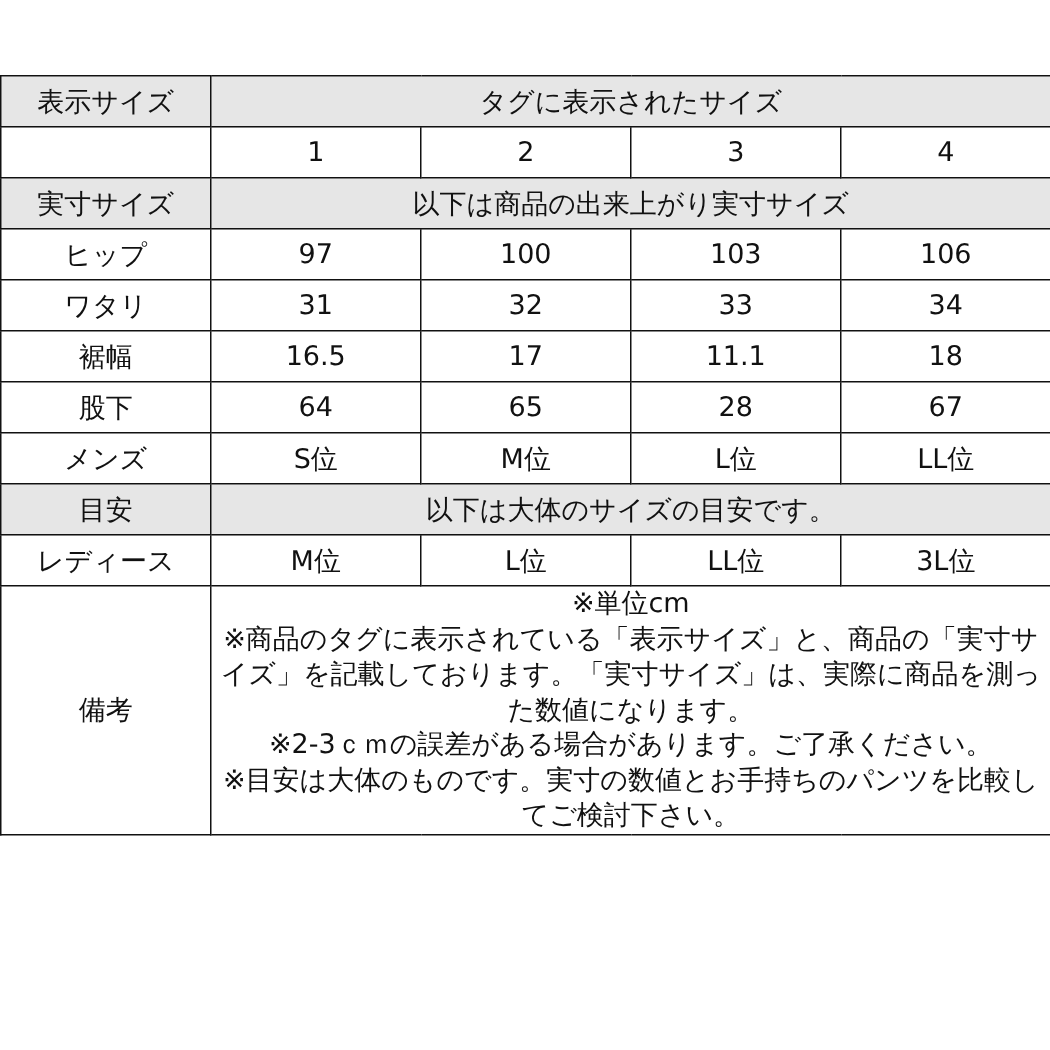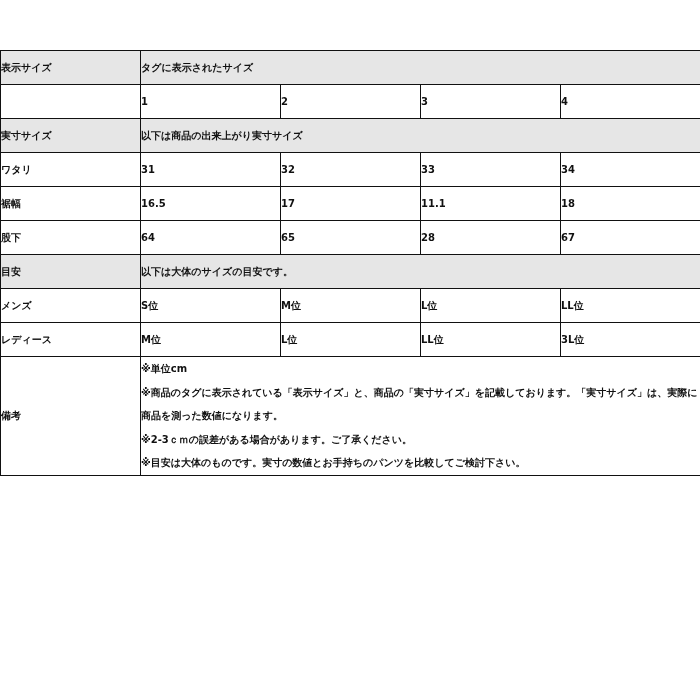--- a/index.html
+++ b/index.html
@@ -1,21 +1,21 @@
 <!DOCTYPE html>
 <html><head>
 <meta charset="utf-8">
 <style>
   html, body { margin:0; padding:0; background:#ffffff; }
   body { width:700px; height:700px; position:relative; overflow:hidden;
          font-family:"DejaVu Sans", "Liberation Sans", sans-serif; color:#111; }
   table.size { position:absolute; left:0; top:50px; width:700px;
                border-collapse:collapse; table-layout:fixed; }
-  table.size td { border:1.5px solid #111; text-align:left; vertical-align:middle;
-                  font-weight:bold; font-size:10px; height:33px; padding:0; }
+  table.size td { border:1.5px solid #111; text-align:center; vertical-align:middle;
+                  font-weight:normal; font-size:18px; height:33px; padding:0; }
   td.gray { background:#e6e6e6; }
   td.label { font-size:15px; }
   td.notes-label { vertical-align:top; padding-top:6px; height:auto;margin-top:16px; }
   td.notes { text-align:left; vertical-align:top; padding:5px 6px 6px 6px;
              line-height:23.5px; font-size:14.5px; height:auto; }
   .note-line { display:block; }
 </style>
 </head>
 <body>
 
@@ -38,20 +38,27 @@
     <td>2</td>
     <td>3</td>
     <td>4</td>
   </tr>
   <tr>
     <td class="gray">実寸サイズ</td>
     <td class="gray" colspan="4">以下は商品の出来上がり実寸サイズ</td>
   </tr>
 
   <tr>
+    <td class="label">ヒップ</td>
+    <td>97</td>
+    <td>100</td>
+    <td>103</td>
+    <td>106</td>
+  </tr>
+  <tr>
     <td class="label">ワタリ</td>
     <td>31</td>
     <td>32</td>
     <td>33</td>
     <td>34</td>
   </tr>
   <tr>
     <td class="label">裾幅</td>
     <td>16.5</td>
     <td>17</td>
@@ -60,29 +67,29 @@
   </tr>
   <tr>
     <td class="label">股下</td>
     <td>64</td>
     <td>65</td>
     <td>28</td>
     <td>67</td>
   </tr>
 
   <tr>
-    <td class="gray">目安</td>
-    <td class="gray" colspan="4">以下は大体のサイズの目安です。</td>
-  </tr>
-  <tr>
     <td class="label">メンズ</td>
     <td>S位</td>
     <td>M位</td>
     <td>L位</td>
     <td>LL位</td>
+  </tr>
+  <tr>
+    <td class="gray">目安</td>
+    <td class="gray" colspan="4">以下は大体のサイズの目安です。</td>
   </tr>
   <tr>
     <td class="label">レディース</td>
     <td>M位</td>
     <td>L位</td>
     <td>LL位</td>
     <td>3L位</td>
   </tr>
 
   <tr>

